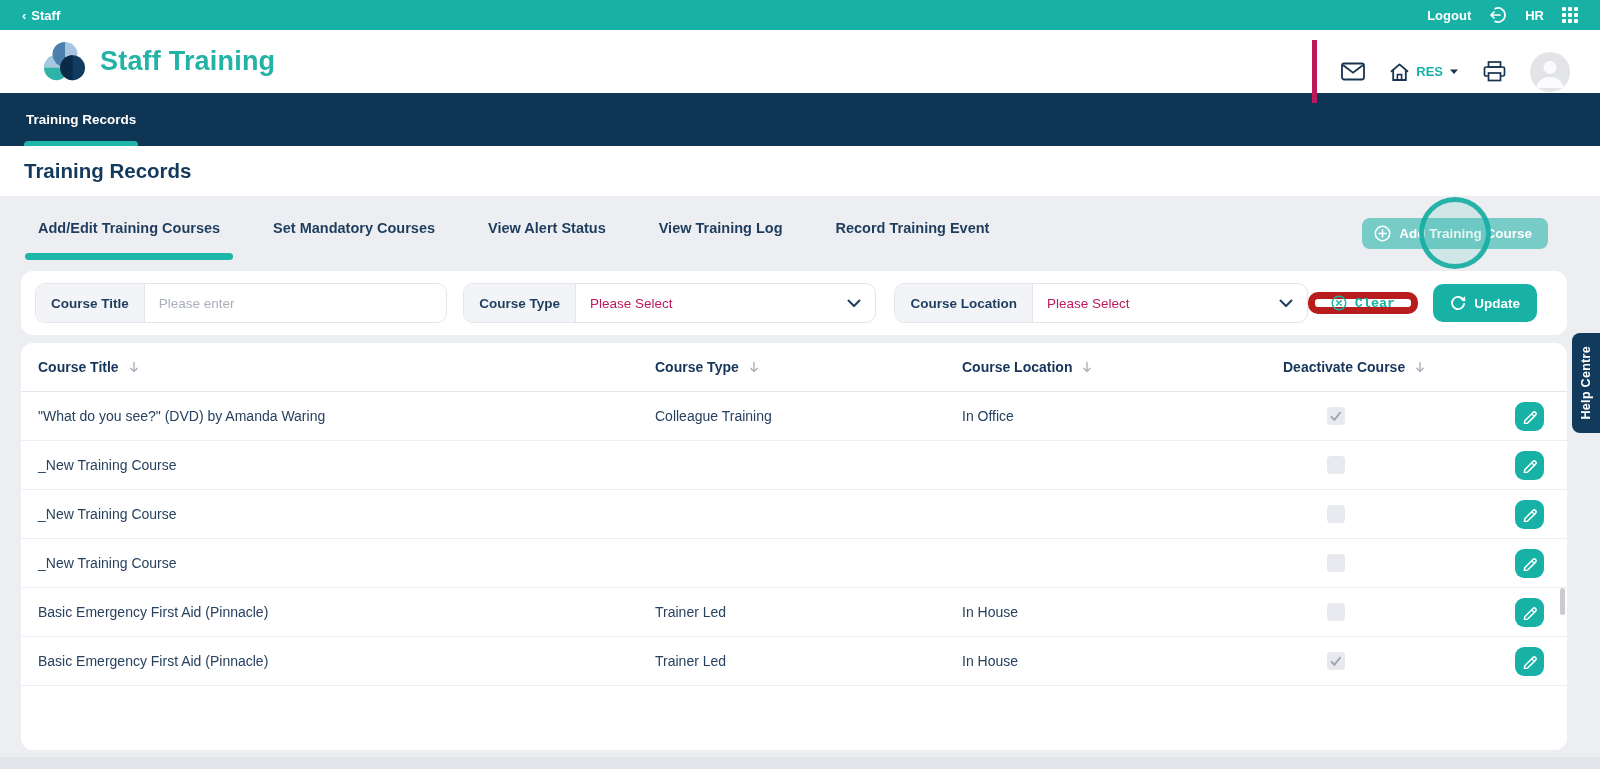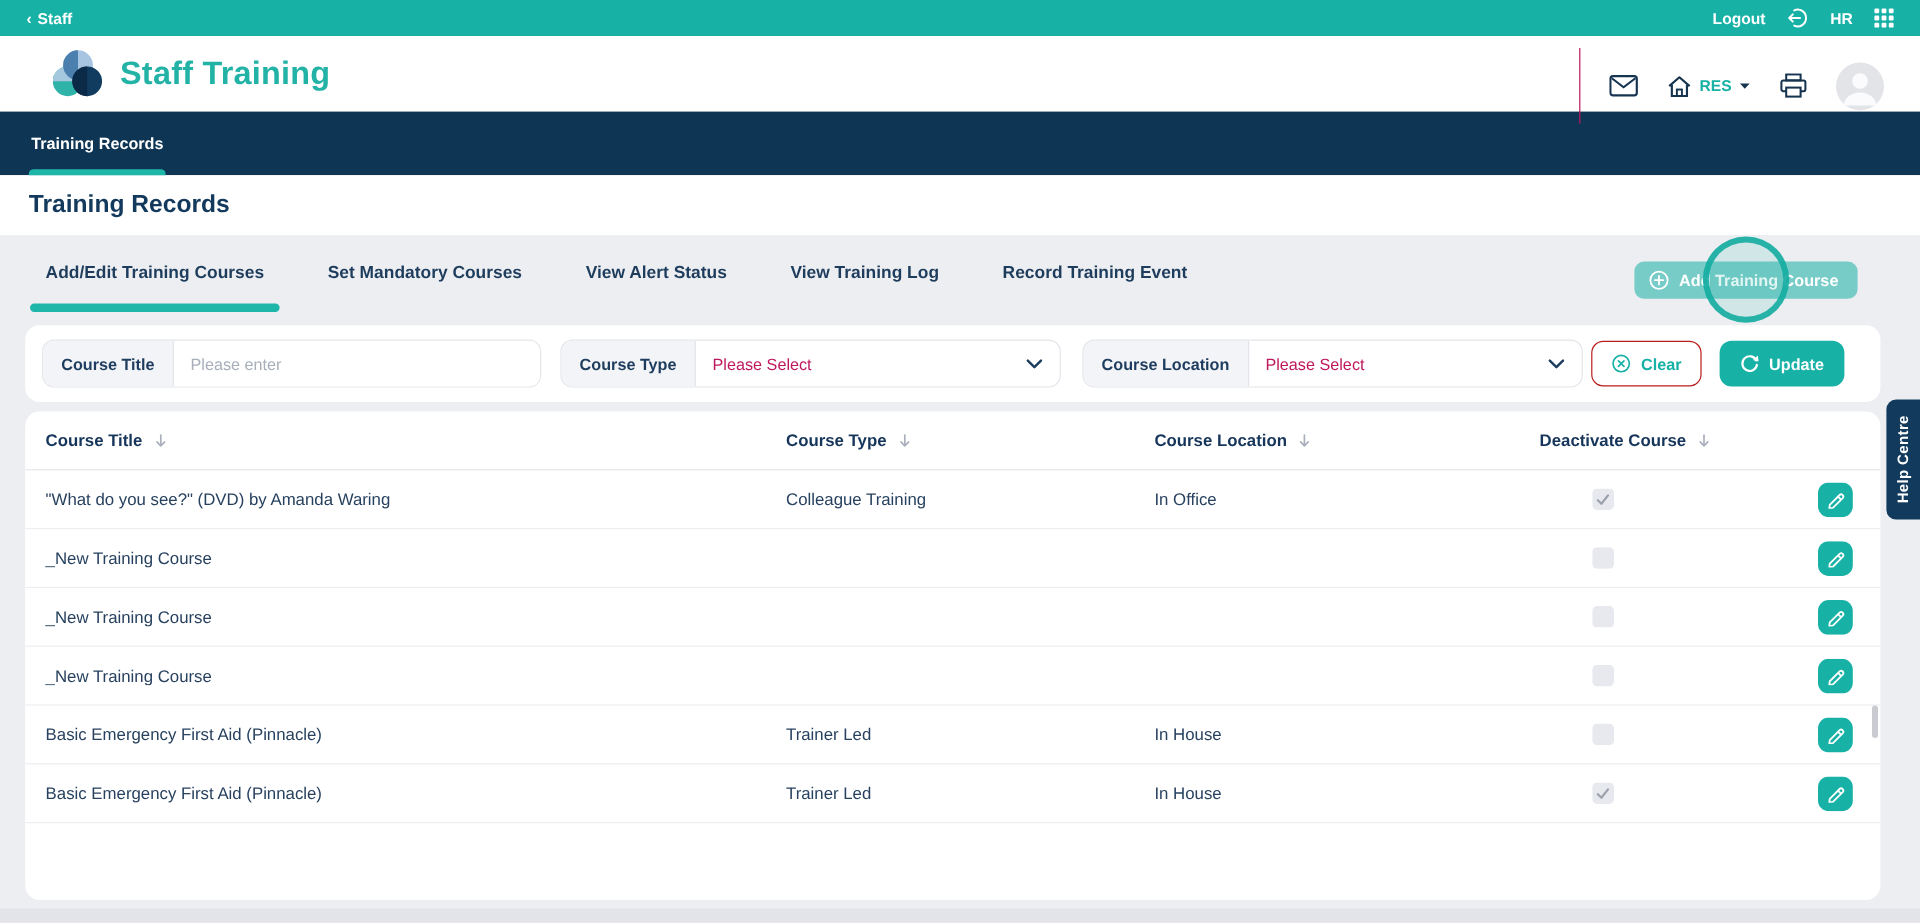--- a/index.html
+++ b/index.html
@@ -12,21 +12,21 @@
   .topbar span { color:#fff; font-size:13px; font-weight:bold; }
   .back-chip { display:flex; align-items:center; gap:5px; cursor:pointer; }
   .back-chev { color:#fff; font-size:16px; font-weight:bold; line-height:1; }
   .grid-icon { display:grid; grid-template-columns:repeat(3,4px); gap:2px; }
   .grid-icon i { width:4px; height:4px; background:#fff; border-radius:1px; display:block; }
 
   
   .header { height:63px; background:#fff; display:flex; align-items:center; padding-left:44px; }
   .logo { width:42px; height:42px; margin-right:14px; }
   .app-title { color:#23b2a6; font-size:27px; font-weight:bold; letter-spacing:.2px; }
-  .header-right { margin-left:auto; height:100%; display:flex; align-items:center; gap:24px; border-left:1px solid #be185d; padding:0 30px 0 24px;margin-top:20px; }
+  .header-right { margin-left:auto; height:100%; display:flex; align-items:center; gap:24px; border-left:5px solid #be185d; padding:0 30px 0 24px;margin-top:20px; }
   .home-group { display:flex; align-items:center; gap:6px; cursor:pointer; }
   .home-code { color:#17b1a6; font-size:13px; font-weight:bold; }
   .avatar { width:40px; height:40px; border-radius:50%; background:#e3e4e8; overflow:hidden; position:relative; }
   .avatar svg { display:block; }
 
   
   .navbar { height:53px; background:#0f3554; display:flex; align-items:stretch; padding-left:24px; }
   .nav-item { position:relative; display:flex; align-items:center; padding:0 2px; color:#fff; font-size:13.5px; font-weight:bold; cursor:pointer; }
   .nav-item.active::after { content:""; position:absolute; left:0; right:0; bottom:0; height:5px; background:#1fb6aa; border-radius:4px 4px 0 0; }
 
@@ -48,21 +48,21 @@
   .filter-card { position:absolute; top:75px; left:21px; width:1546px; height:64px; background:#fff; border-radius:12px; display:flex; align-items:center; padding:0 30px 0 14px; }
   .fgroup { display:flex; align-items:stretch; height:40px; border:1px solid #e3e5ea; border-radius:10px; overflow:hidden; background:#fff; }
   .fg-title { width:416px; margin-right:16px; }
   .fg-type { width:417px; margin-right:18px; }
   .fg-loc { width:417px; }
   .flabel { background:#f3f4f7; display:flex; align-items:center; padding:0 15px; font-size:13.5px; font-weight:bold; color:#1d3c5e; border-right:1px solid #e3e5ea; white-space:nowrap; }
   .finput { flex:1; border:none; outline:none; padding:0 14px; font-size:13.5px; font-family:inherit; color:#1d3c5e; }
   .finput::placeholder { color:#a8afba; }
   .fselect { flex:1; display:flex; align-items:center; justify-content:space-between; padding:0 14px; cursor:pointer; }
   .fselect .ph { color:#be185d; font-size:13.5px; }
-  .btn-clear { margin-left:auto; height:38px; padding:0 16px; display:flex; align-items:center; gap:8px; background:#fff; border:1px solid #b91c1c; border-radius:10px; color:#17b1a6; font-size:13.5px; font-weight:bold; font-family:Liberation Sans, sans-serif; cursor:pointer; }
+  .btn-clear { margin-left:auto; height:22px; padding:0 16px; display:flex; align-items:center; gap:8px; background:#fff; border:7px solid #b91c1c; border-radius:10px; color:#17b1a6; font-size:13.5px; font-weight:bold; font-family:Liberation Mono, monospace; cursor:pointer; }
   .btn-update { margin-left:15px; height:38px; padding:0 17px; display:flex; align-items:center; gap:8px; background:#17b1a6; border:none; border-radius:10px; color:#fff; font-size:13.5px; font-weight:bold; font-family:inherit; cursor:pointer;justify-content:space-between; }
 
   
   .table-card { position:absolute; top:147px; left:21px; width:1546px; height:407px; background:#fff; border-radius:12px; overflow:hidden; }
   .thead, .trow { display:grid; grid-template-columns:634px 307px 321px 232px 1fr; align-items:center; height:49px; }
   .thead { border-bottom:1px solid #e4e6ea; }
   .th { display:flex; align-items:center; gap:9px; font-size:14px; font-weight:bold; color:#16355a; cursor:pointer; }
   .th.c1 { padding-left:17px; }
   .trow { border-bottom:1px solid #eceef1; }
   .cell { font-size:14px; color:#27415f; overflow:hidden; white-space:nowrap; text-overflow:ellipsis; }

